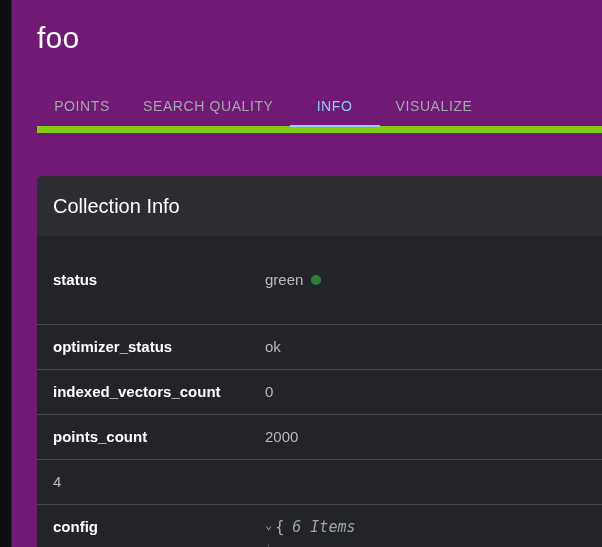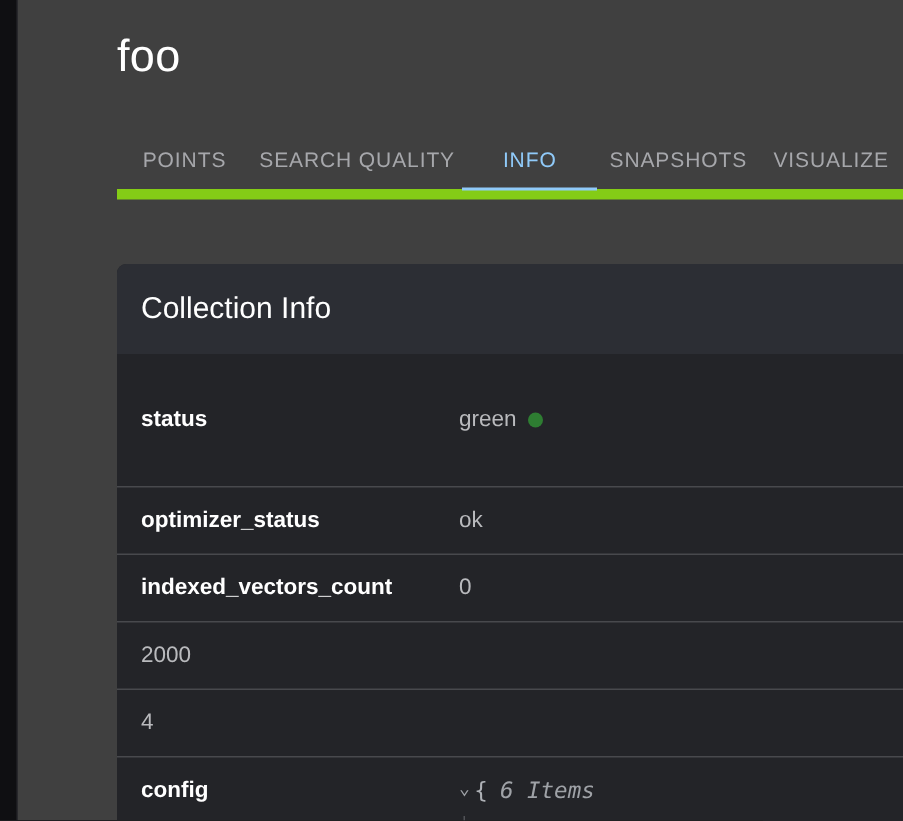--- a/index.html
+++ b/index.html
@@ -1,19 +1,19 @@
 <!DOCTYPE html>
 <html><head>
 <meta charset="utf-8">
 <style>
   * { margin:0; padding:0; box-sizing:border-box; }
   html,body { width:602px; height:547px; background:#121215; }
   body { font-family:"Liberation Sans", sans-serif; }
 
-  .page { position:relative; width:602px; height:547px; overflow:hidden; background:#404040;padding-left:41px; }
+  .page { position:relative; width:602px; height:547px; overflow:hidden; background:#701a75; }
 
   .left-rail {
     position:absolute; left:0; top:0; width:12px; height:547px;
     background:#0f0f12; border-right:1px solid #28282c;
   }
 
   .main { margin-left:13px; padding-left:24px; height:100%; }
 
   .title {
     padding-top:20px;
@@ -94,23 +94,20 @@
         <span>POINTS</span>
       </div>
       <div class="tab">
         <span>SEARCH QUALITY</span>
       </div>
       <div class="tab active">
         <span>INFO</span>
         <div class="tab-indicator"></div>
       </div>
       <div class="tab">
-        <span>SNAPSHOTS</span>
-      </div>
-      <div class="tab">
         <span>VISUALIZE</span>
       </div>
     </div>
 
     <div class="card">
       <div class="card-header">Collection Info</div>
 
       <div class="card-body">
         <div class="row row-status">
           <div class="row-label">status</div>
@@ -124,20 +121,21 @@
           <div class="row-label">optimizer_status</div>
           <div class="row-value">ok</div>
         </div>
 
         <div class="row">
           <div class="row-label">indexed_vectors_count</div>
           <div class="row-value">0</div>
         </div>
 
         <div class="row">
+          <div class="row-label">points_count</div>
           <div class="row-value">2000</div>
         </div>
 
         <div class="row">
           <div class="row-value">4</div>
         </div>
 
         <div class="row row-config">
           <div class="row-label">config</div>
           <div class="row-value json-root">

